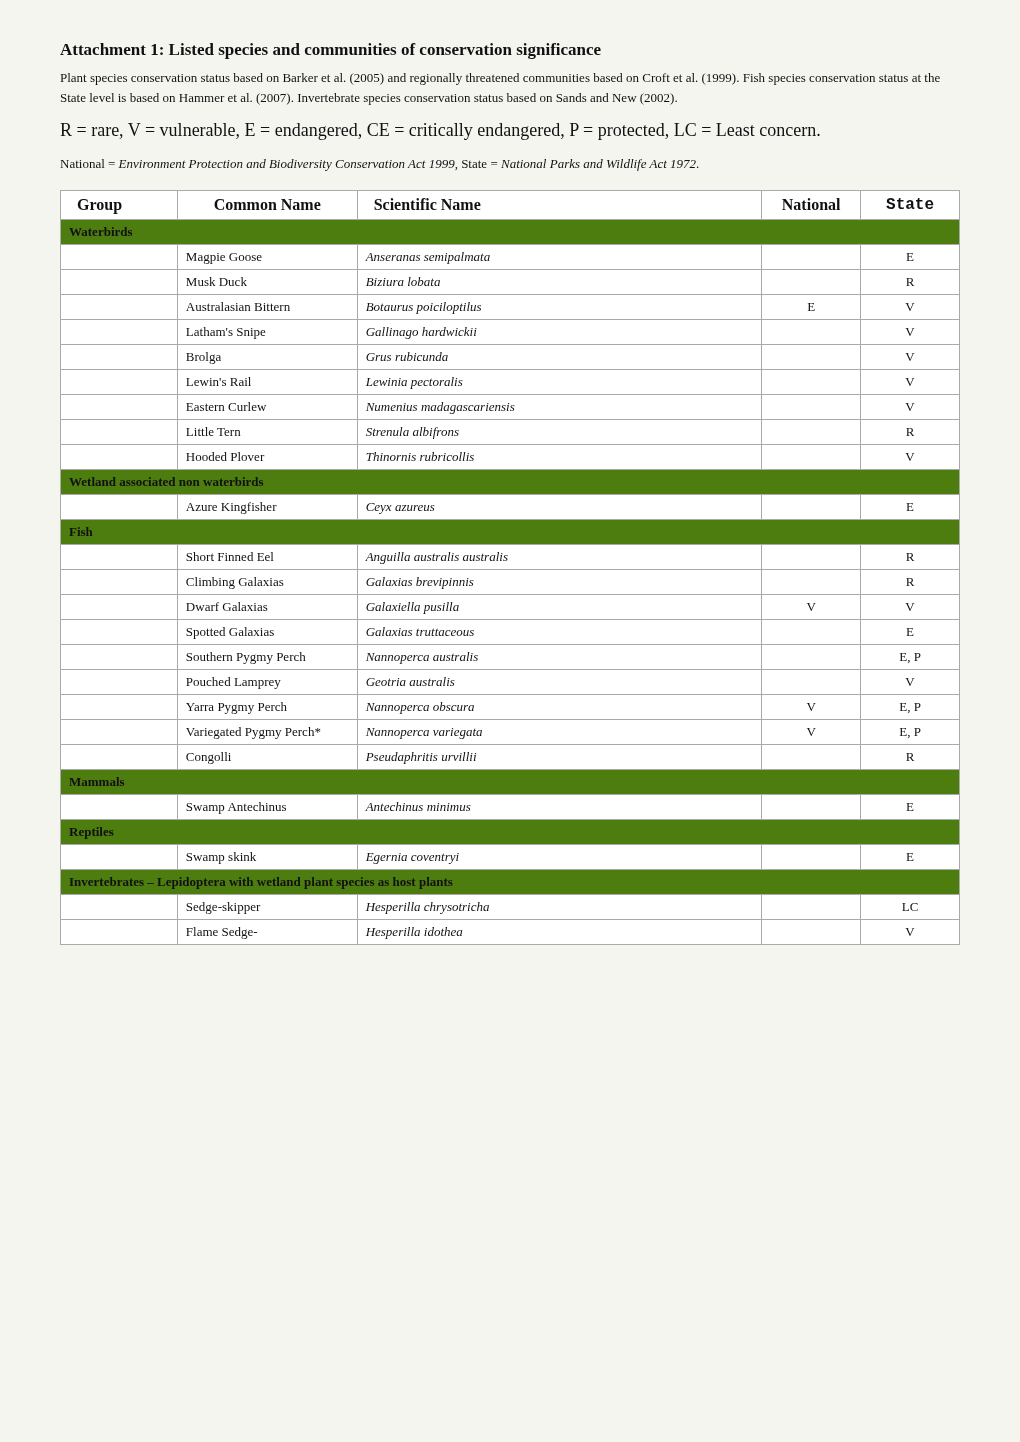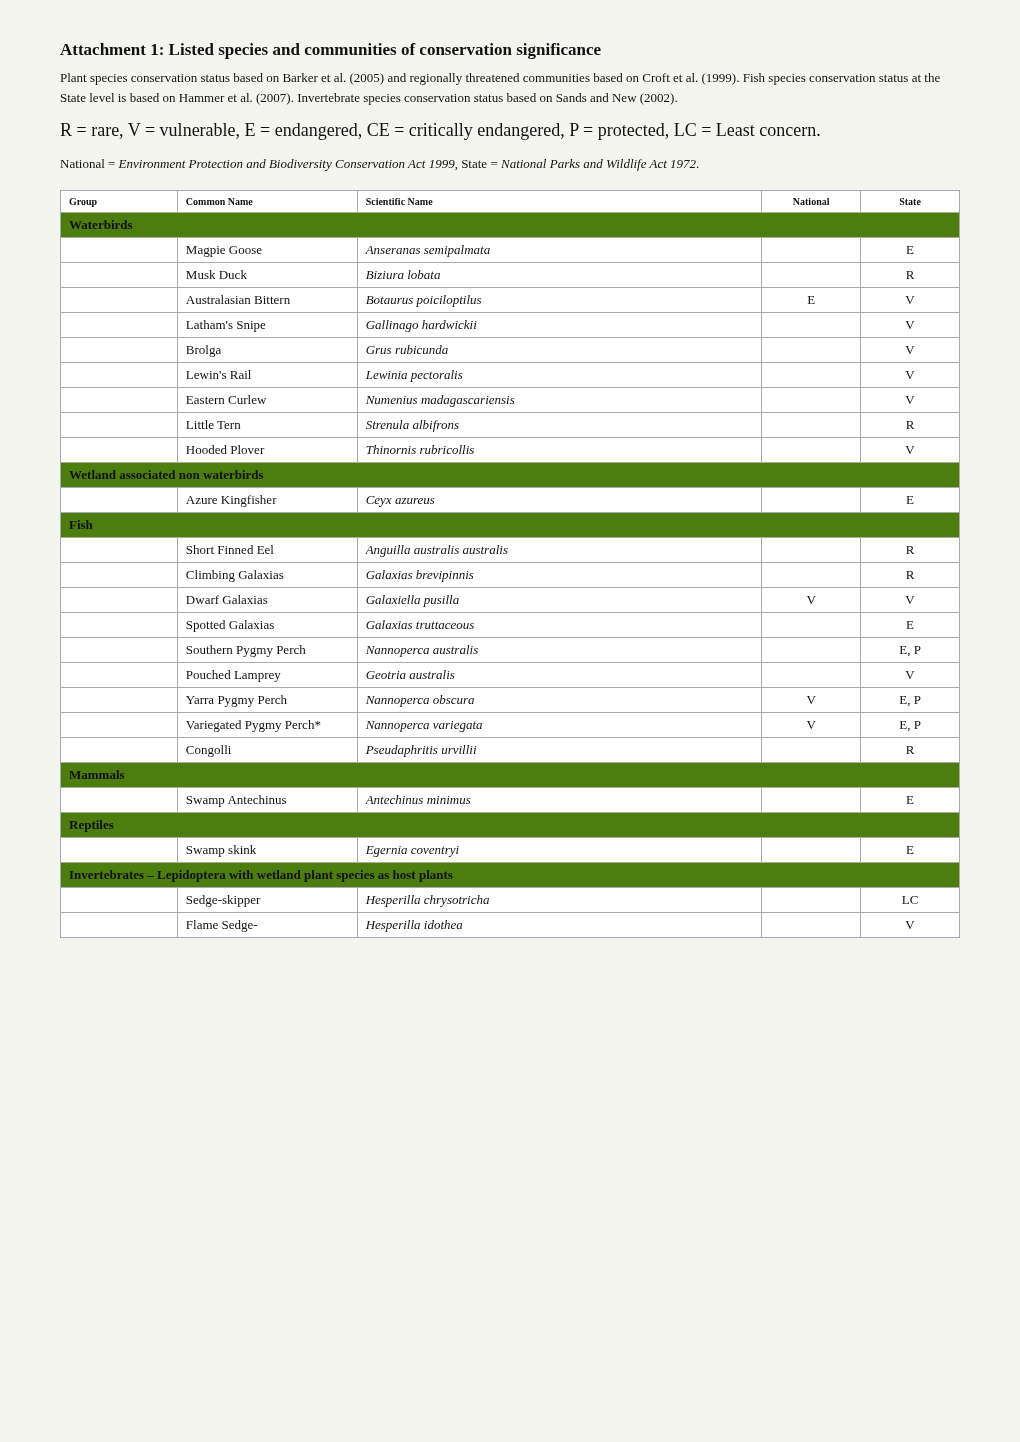--- a/index.html
+++ b/index.html
@@ -39,41 +39,41 @@
       width: 100%;
       border-collapse: collapse;
       font-size: 13px;
     }
     table, th, td {
       border: 1px solid #aaa;
     }
     th {
       background: #fff;
       font-weight: bold;
-      padding: 5px 8px;
+      padding: 5px 16px;
       text-align: left;
-      font-size: 10px;
+      font-size: 16px;
     }
     td {
       padding: 4px 8px;
       vertical-align: top;
       background: #fff;
     }
     .section-row td {
       font-weight: bold;
       background: #4d7c0f;
     }
     .italic {
       font-style: italic;
     }
     .col-group { width: 13%; }
-    .col-common { width: 20%; }
+    .col-common { width: 20%; text-align: center; }
     .col-sci { width: 45%; font-family: Liberation Serif, serif; }
     .col-nat { width: 11%; text-align: center; }
-    .col-state { width: 11%; text-align: center; }
+    .col-state { width: 11%; text-align: center; font-family: Liberation Mono, monospace; }
     td.center { text-align: center; }
   </style>
 </head>
 <body>
 
 <h2>Attachment 1: Listed species and communities of conservation significance</h2>
 
 <p class="intro-text">Plant species conservation status based on Barker et al. (2005) and regionally threatened communities based on Croft et al. (1999). Fish species conservation status at the State level is based on Hammer et al. (2007). Invertebrate species conservation status based on Sands and New (2002).</p>
 
 <p class="legend">R = rare, V = vulnerable, E = endangered, CE = critically endangered, P = protected, LC = Least concern.</p>

